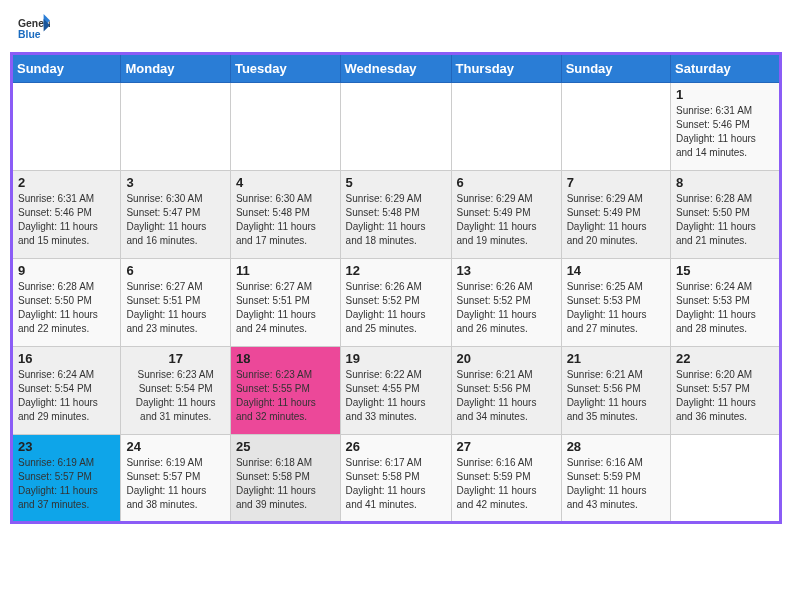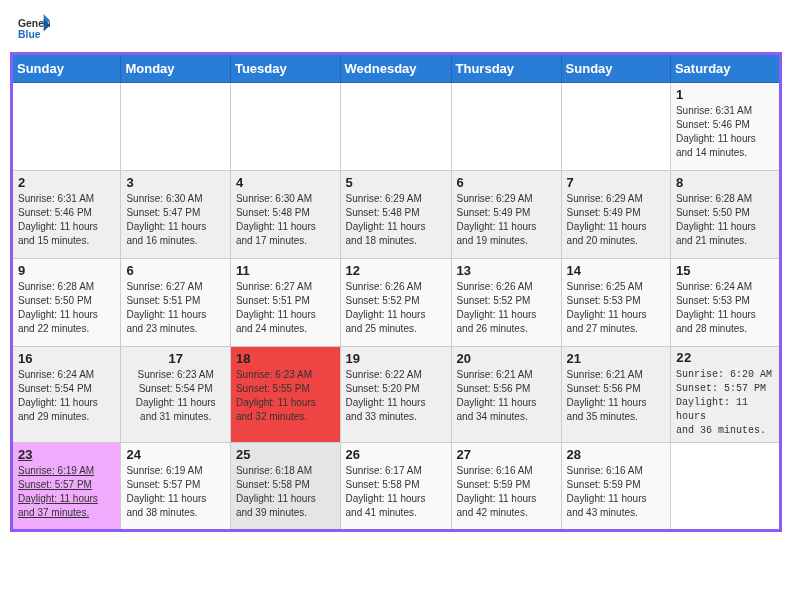--- a/index.html
+++ b/index.html
@@ -240,58 +240,58 @@
 Daylight: 11 hours
 and 29 minutes.</div>
         </td>
         <td style="background-color: rgb(239, 239, 239); text-align: center;">
           <span class="day-num">17</span>
           <div class="cell-info" style="white-space: pre-line;">Sunrise: 6:23 AM
 Sunset: 5:54 PM
 Daylight: 11 hours
 and 31 minutes.</div>
         </td>
-        <td style="background-color: #ef4444; margin-top: 18px;">
+        <td style="background-color: #ec4899; margin-top: 18px;">
           <span class="day-num">18</span>
           <div class="cell-info" style="white-space: pre-line;">Sunrise: 6:23 AM
 Sunset: 5:55 PM
 Daylight: 11 hours
 and 32 minutes.</div>
         </td>
         <td style="background-color: rgb(239, 239, 239);">
           <span class="day-num">19</span>
           <div class="cell-info" style="white-space: pre-line;">Sunrise: 6:22 AM
-Sunset: 5:20 PM
+Sunset: 4:55 PM
 Daylight: 11 hours
 and 33 minutes.</div>
         </td>
         <td style="background-color: rgb(239, 239, 239);">
           <span class="day-num">20</span>
           <div class="cell-info" style="white-space: pre-line;">Sunrise: 6:21 AM
 Sunset: 5:56 PM
 Daylight: 11 hours
 and 34 minutes.</div>
         </td>
         <td style="background-color: rgb(239, 239, 239);">
           <span class="day-num">21</span>
           <div class="cell-info" style="white-space: pre-line;">Sunrise: 6:21 AM
 Sunset: 5:56 PM
 Daylight: 11 hours
 and 35 minutes.</div>
         </td>
-        <td style="background-color: rgb(239, 239, 239); font-family: Liberation Mono, monospace;">
+        <td style="background-color: rgb(239, 239, 239);">
           <span class="day-num">22</span>
           <div class="cell-info" style="white-space: pre-line;">Sunrise: 6:20 AM
 Sunset: 5:57 PM
 Daylight: 11 hours
 and 36 minutes.</div>
         </td>
       </tr>
       <tr>
-        <td style="background-color: #f0abfc; text-decoration: underline;">
+        <td style="background-color: #0ea5e9;">
           <span class="day-num">23</span>
           <div class="cell-info" style="white-space: pre-line;">Sunrise: 6:19 AM
 Sunset: 5:57 PM
 Daylight: 11 hours
 and 37 minutes.</div>
         </td>
         <td style="background-color: rgb(249, 249, 249);">
           <span class="day-num">24</span>
           <div class="cell-info" style="white-space: pre-line;">Sunrise: 6:19 AM
 Sunset: 5:57 PM

